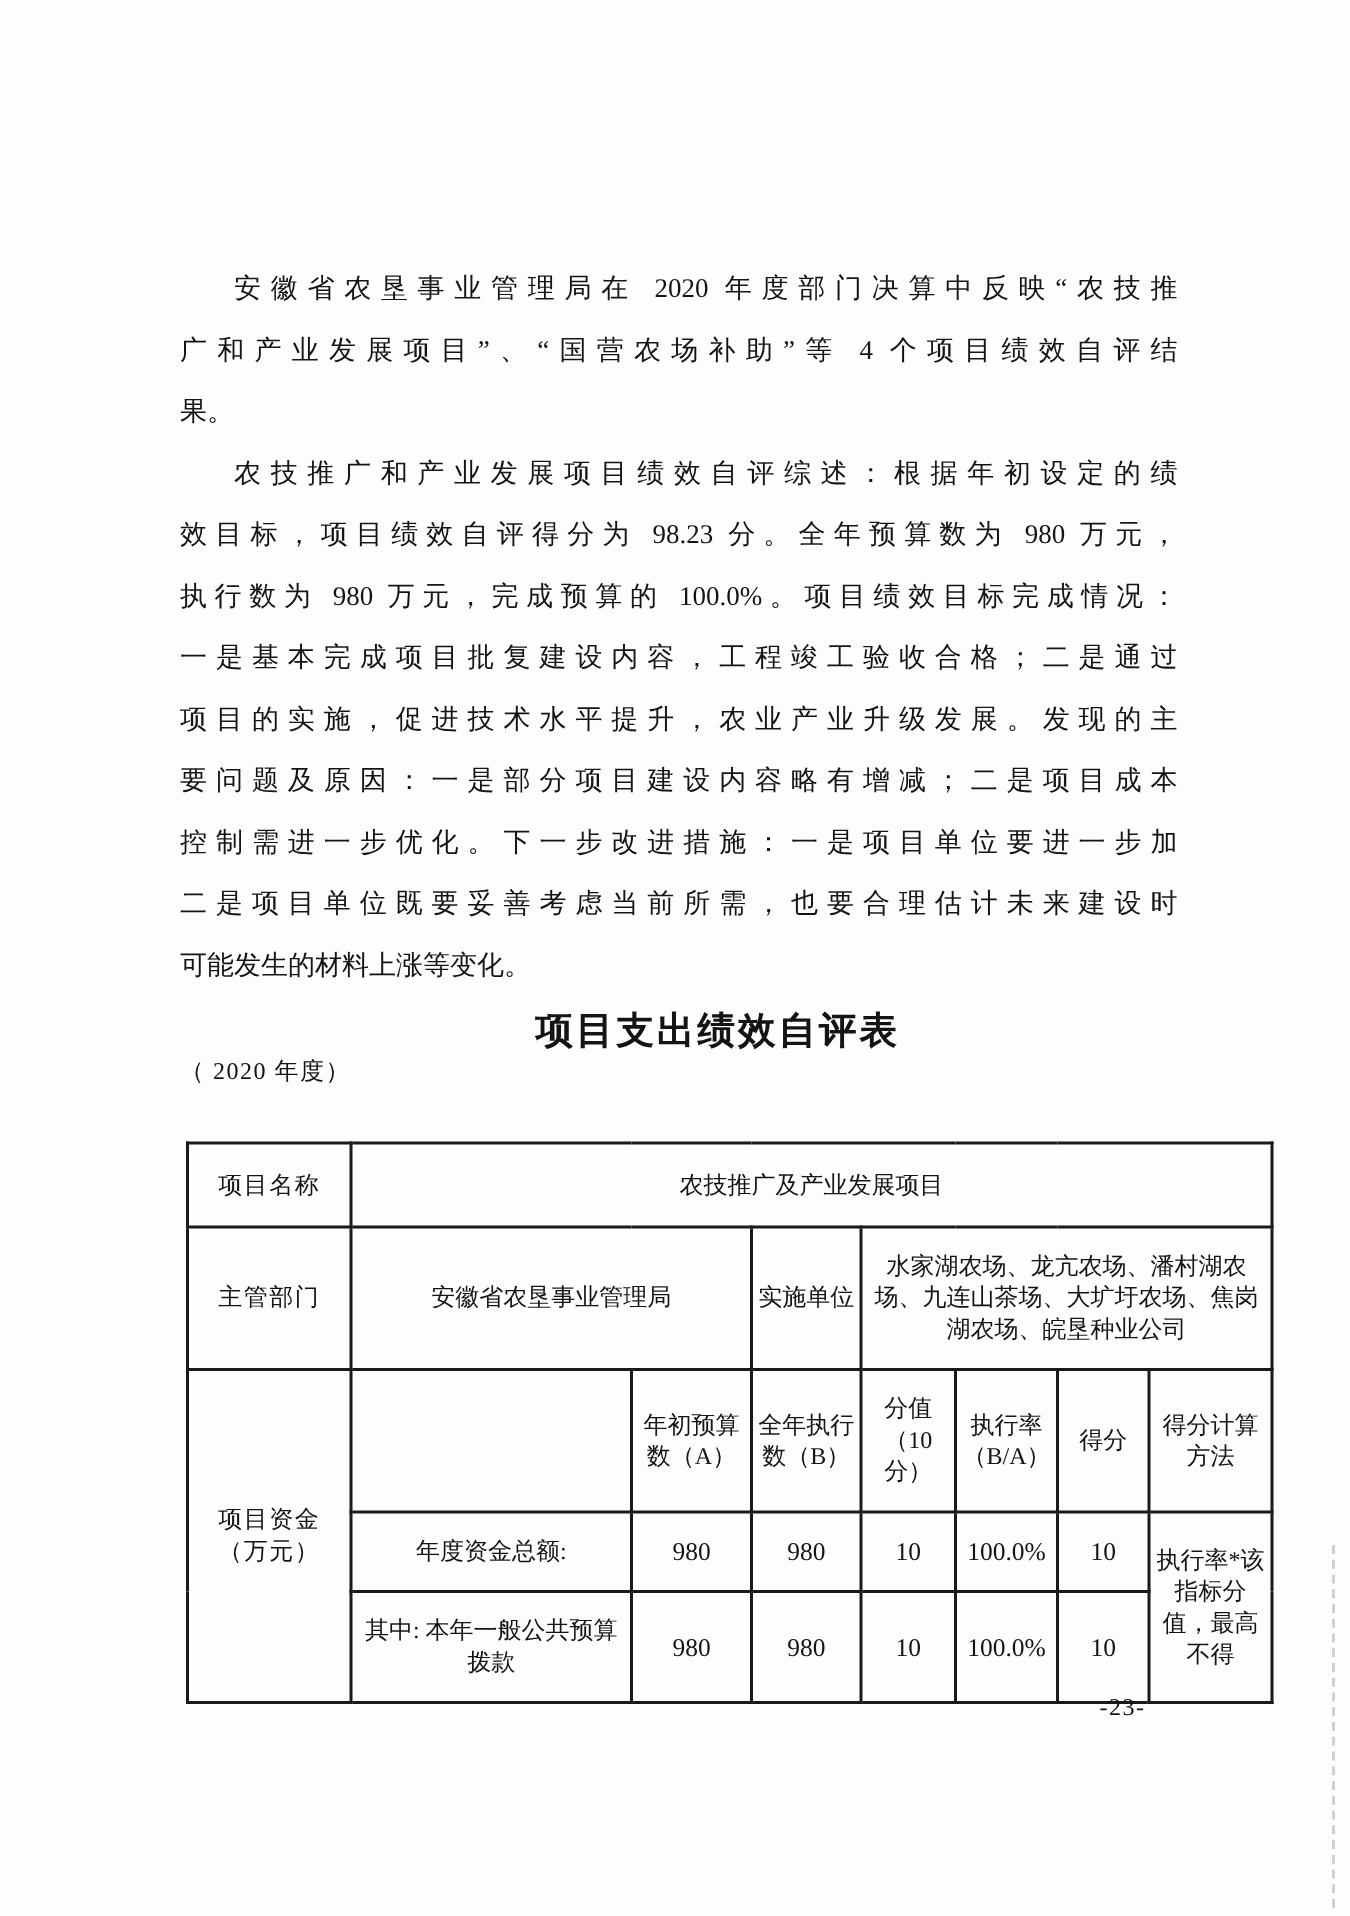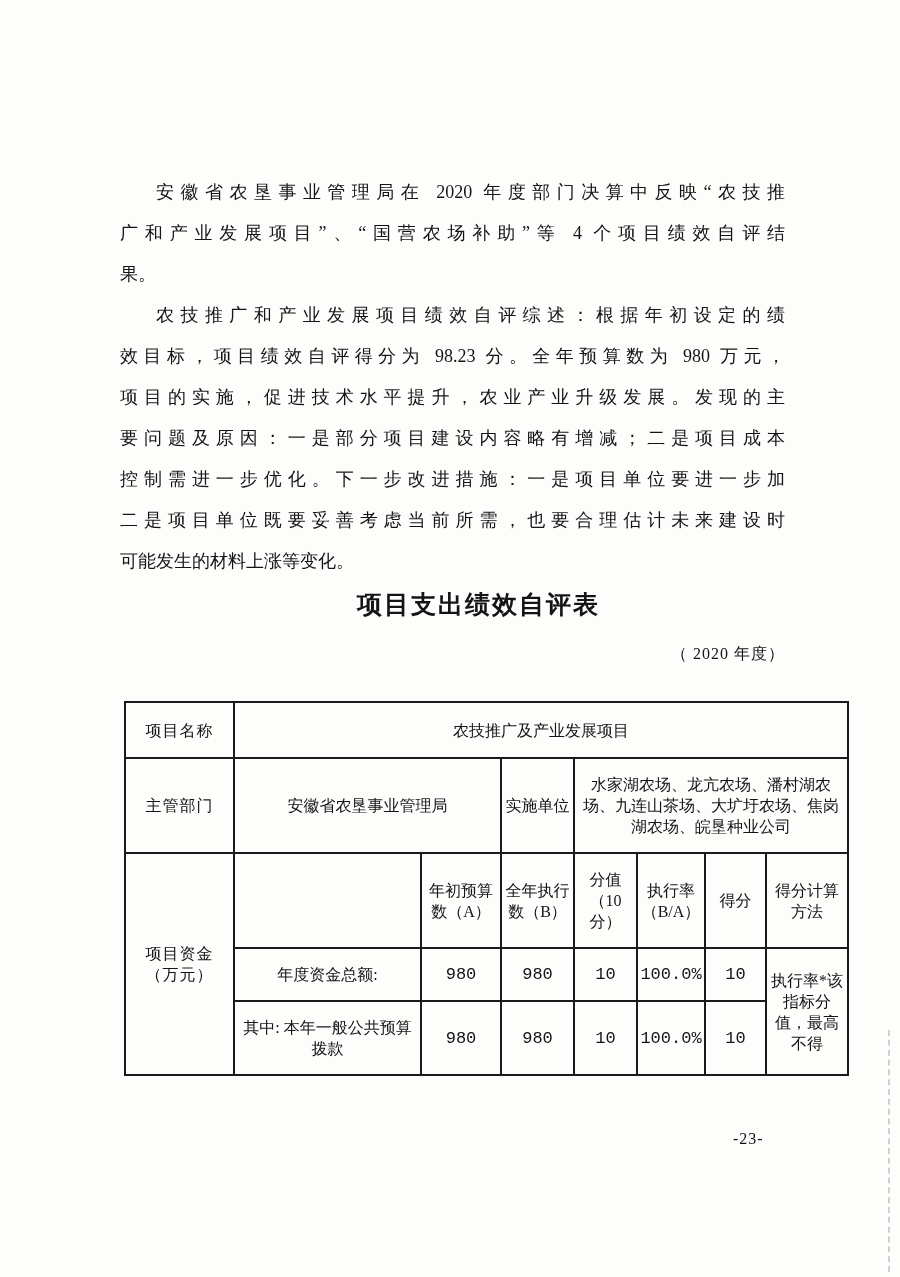--- a/index.html
+++ b/index.html
@@ -42,22 +42,22 @@
     margin-top: 6px;
     text-align: center;
     font-family: "Liberation Sans", "DejaVu Sans", sans-serif;
     font-weight: bold;
     font-size: 25px;
     letter-spacing: 2px;
     position: relative;
     left: 26px;
   }
   .table-subtitle {
-    margin-top: 23px;
-    text-align: right;
+    margin-top: 1px;
+    text-align: left;
     font-size: 16px;
     letter-spacing: 1px;
   }
   table.eval {
     margin-top: 36px;
     margin-left: 4px;
     border-collapse: collapse;
     table-layout: fixed;
     width: 723px;
     font-size: 16px;
@@ -65,21 +65,21 @@
   table.eval td {
     border: 2px solid #1a1a1a;
     text-align: center;
     vertical-align: middle;
     padding: 15px 2px;
     line-height: 21px;
     overflow: hidden;
   }
   td.row-label { letter-spacing: 1px; }
   td.farms { font-size: 16px; line-height: 21px; padding: 0 1px; }
-  td.num { font-size: 17px; font-family: Liberation Mono, monospace; }
+  td.num { font-size: 17px; }
   td.header-cell { line-height: 22px; }
   td.formula-cell { line-height: 21px; }
   .page-number {
     position: absolute;
     left: 733px;
     top: 1130px;
     font-size: 16px;
     letter-spacing: 1px;
   }
   .scan-line {
@@ -101,20 +101,22 @@
 
     <div class="para">
       <div class="line first">安徽省农垦事业管理局在 2020 年度部门决算中反映“农技推</div>
       <div class="line">广和产业发展项目”、“国营农场补助”等 4 个项目绩效自评结</div>
       <div class="line last">果。</div>
     </div>
 
     <div class="para">
       <div class="line first">农技推广和产业发展项目绩效自评综述：根据年初设定的绩</div>
       <div class="line">效目标，项目绩效自评得分为 98.23 分。全年预算数为 980 万元，</div>
+      <div class="line">执行数为 980 万元，完成预算的 100.0%。项目绩效目标完成情况：</div>
+      <div class="line">一是基本完成项目批复建设内容，工程竣工验收合格；二是通过</div>
       <div class="line">项目的实施，促进技术水平提升，农业产业升级发展。发现的主</div>
       <div class="line">要问题及原因：一是部分项目建设内容略有增减；二是项目成本</div>
       <div class="line">控制需进一步优化。下一步改进措施：一是项目单位要进一步加</div>
       <div class="line">二是项目单位既要妥善考虑当前所需，也要合理估计未来建设时</div>
       <div class="line last">可能发生的材料上涨等变化。</div>
     </div>
 
     <div class="table-title">项目支出绩效自评表</div>
     <div class="table-subtitle">（ 2020 年度）</div>
 

